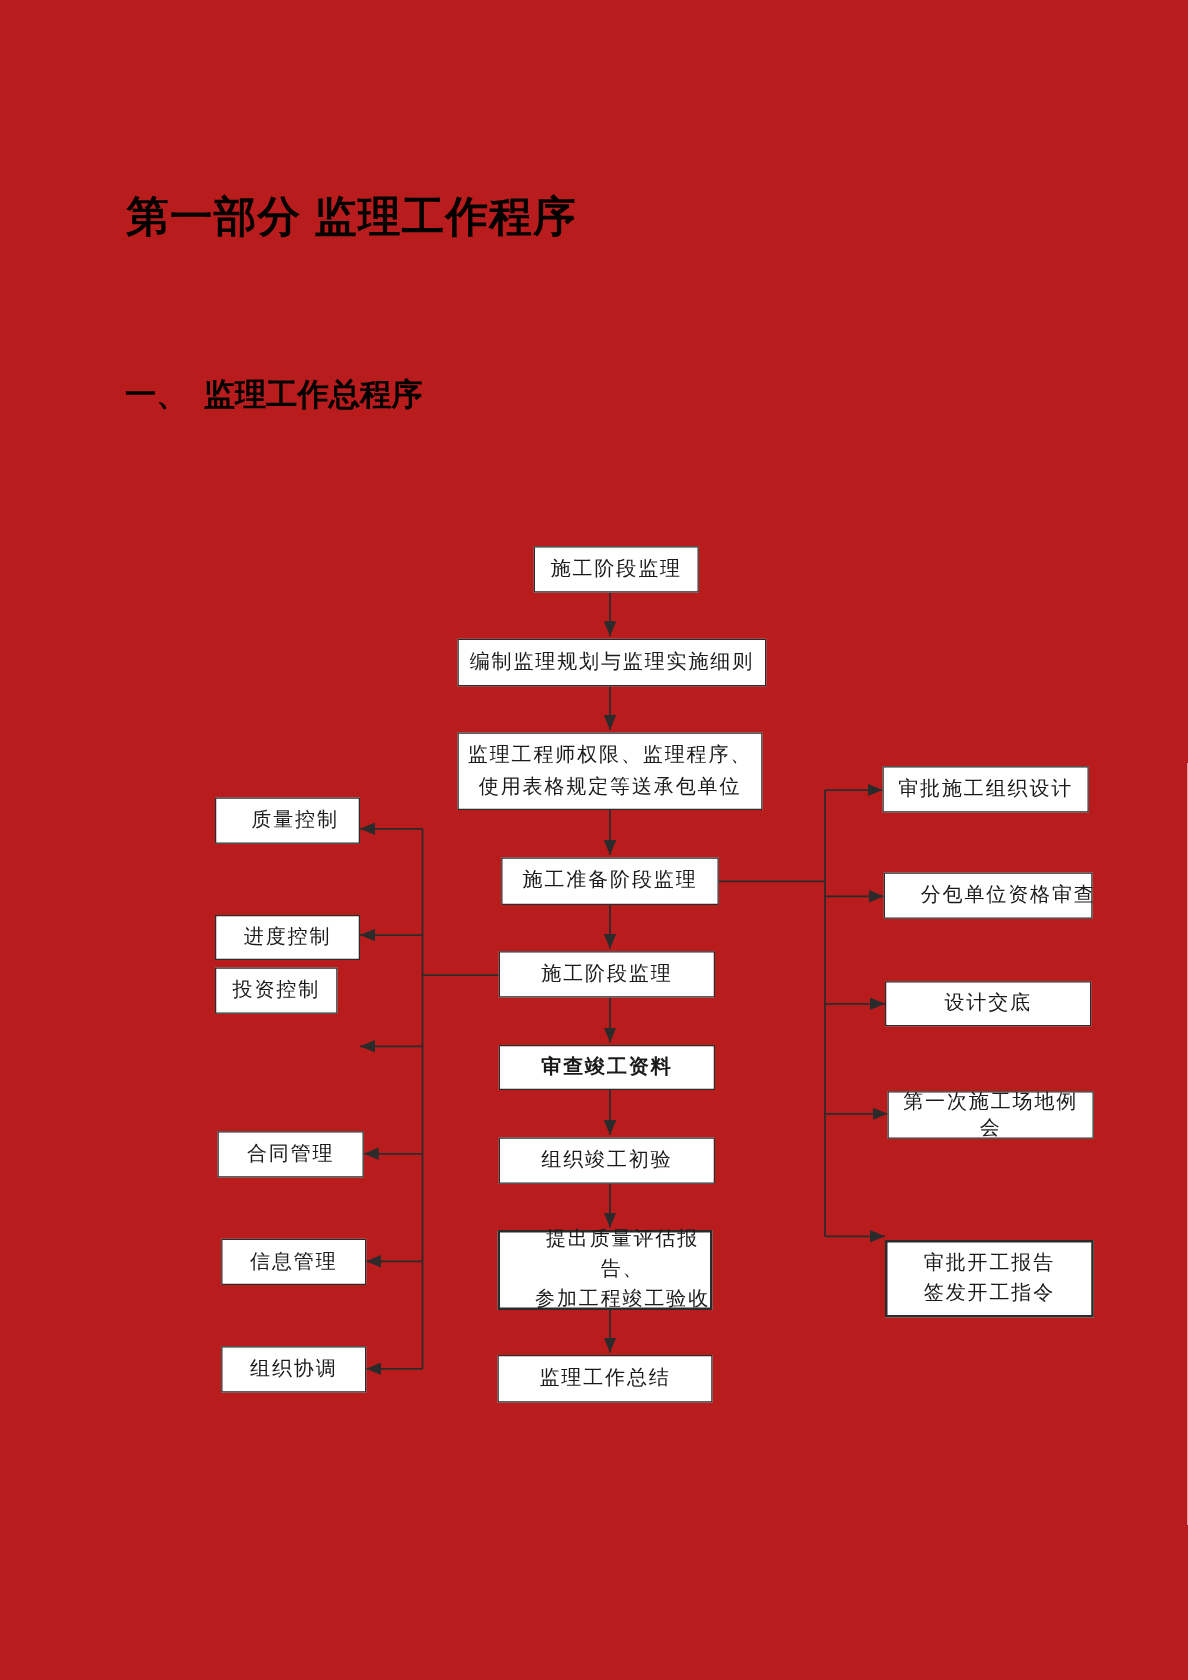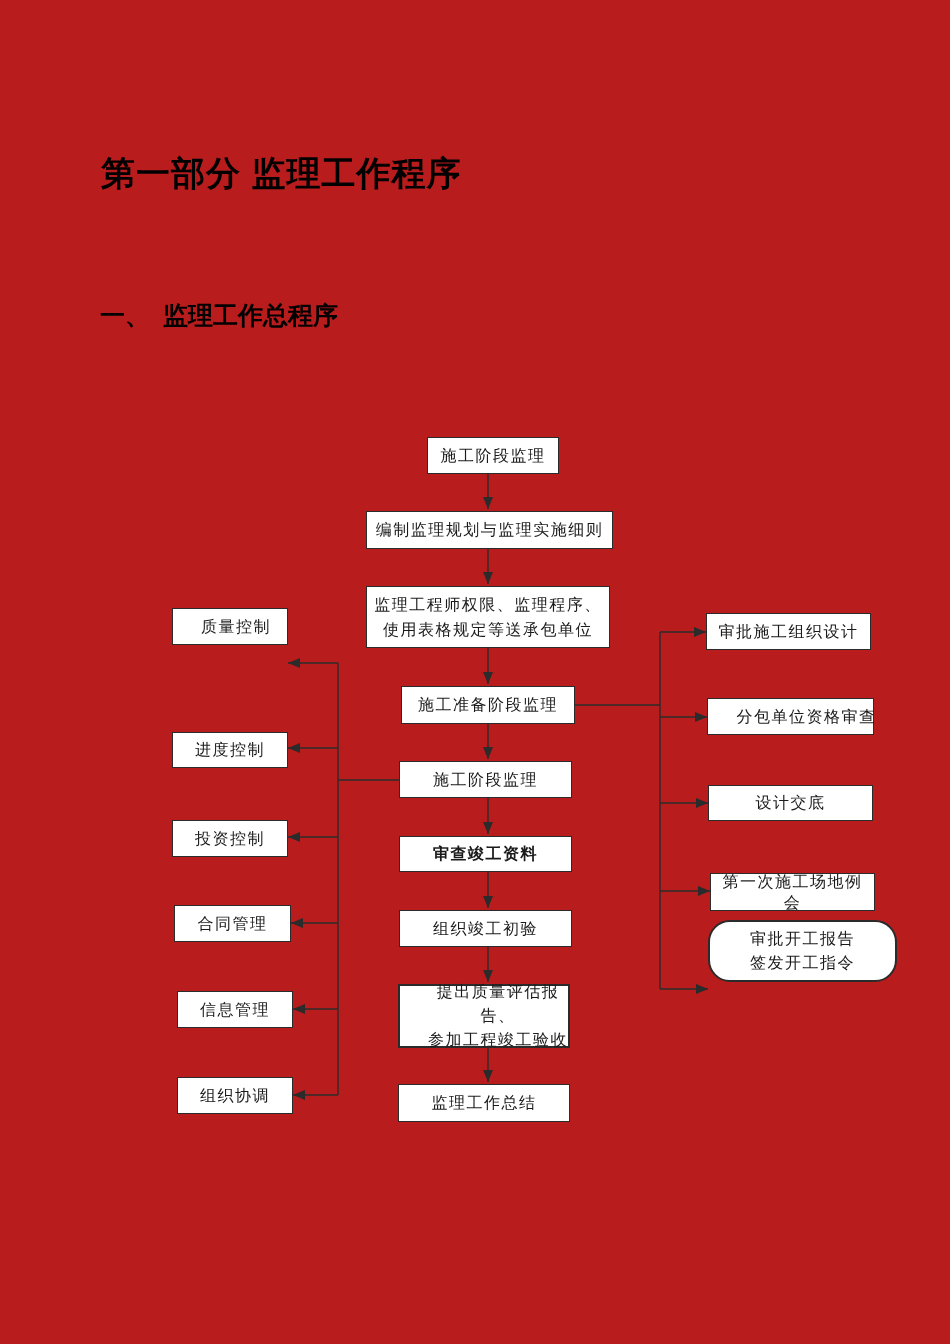--- a/index.html
+++ b/index.html
@@ -45,32 +45,32 @@
   #b1{left:427px;top:437px;width:132px;height:37px;}
   #b2{left:366px;top:511px;width:247px;height:38px;}
   #b3{left:366px;top:586px;width:244px;height:62px;}
   #b4{left:401px;top:686px;width:174px;height:38px;}
   #b5{left:399px;top:761px;width:173px;height:37px;}
   #b6{left:399px;top:836px;width:173px;height:36px;font-weight:bold;}
   #b7{left:399px;top:910px;width:173px;height:37px;}
   #b8{left:398px;top:984px;width:172px;height:64px;padding-left:28px;}
   #b9{left:398px;top:1084px;width:172px;height:38px;}
   
-  #l1{left:172px;top:608px;width:116px;height:37px;padding-left:12px;}
+  #l1{left:172px;top:638px;width:116px;height:37px;padding-left:12px;}
   #l2{left:172px;top:732px;width:116px;height:36px;text-align:center;}
-  #l3{left:172px;top:820px;width:116px;height:37px;}
+  #l3{left:172px;top:774px;width:98px;height:37px;}
   #l4{left:174px;top:905px;width:117px;height:37px;}
   #l5{left:177px;top:991px;width:116px;height:37px;}
   #l6{left:177px;top:1077px;width:116px;height:37px;}
   
   #r1{left:706px;top:613px;width:165px;height:37px;}
   #r2{left:707px;top:698px;width:167px;height:37px;padding-left:32px;}
   #r3{left:708px;top:785px;width:165px;height:36px;}
   #r4{left:710px;top:873px;width:165px;height:38px;text-align:center;}
-  #r5{left:708px;top:920px;width:189px;height:62px;border-radius:22px;}
+  #r5{left:708px;top:992px;width:167px;height:62px;}
   line{stroke:#2b2b2b;stroke-width:1.4;}
 </style>
 </head>
 <body>
 
 <div id="page">
 
   <h1 id="doc-title">第一部分 监理工作程序</h1>
 
   <h2 id="section-heading"><span>一、</span><span class="heading-text">监理工作总程序</span></h2>

